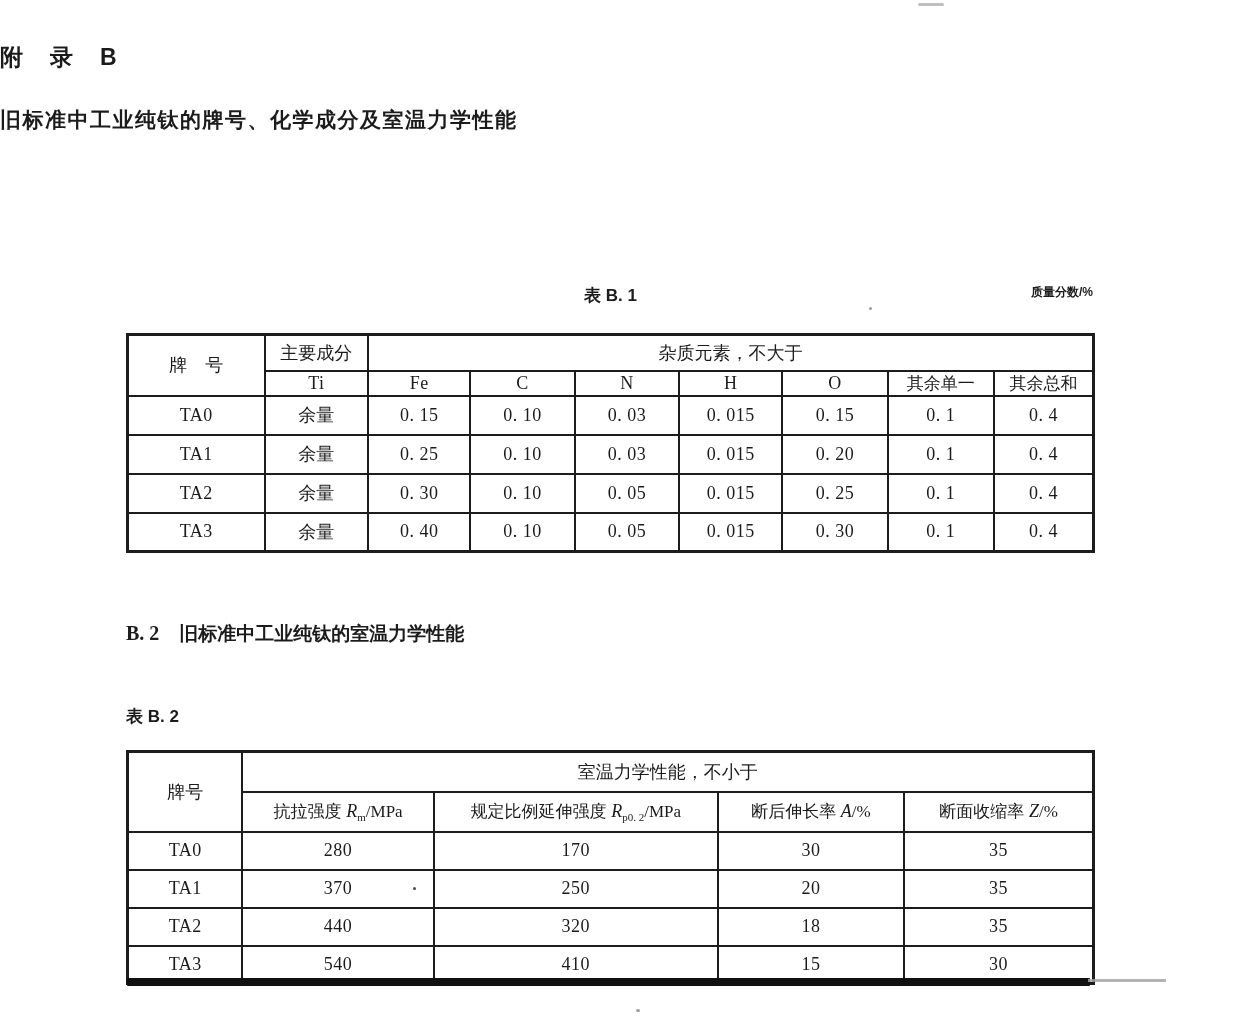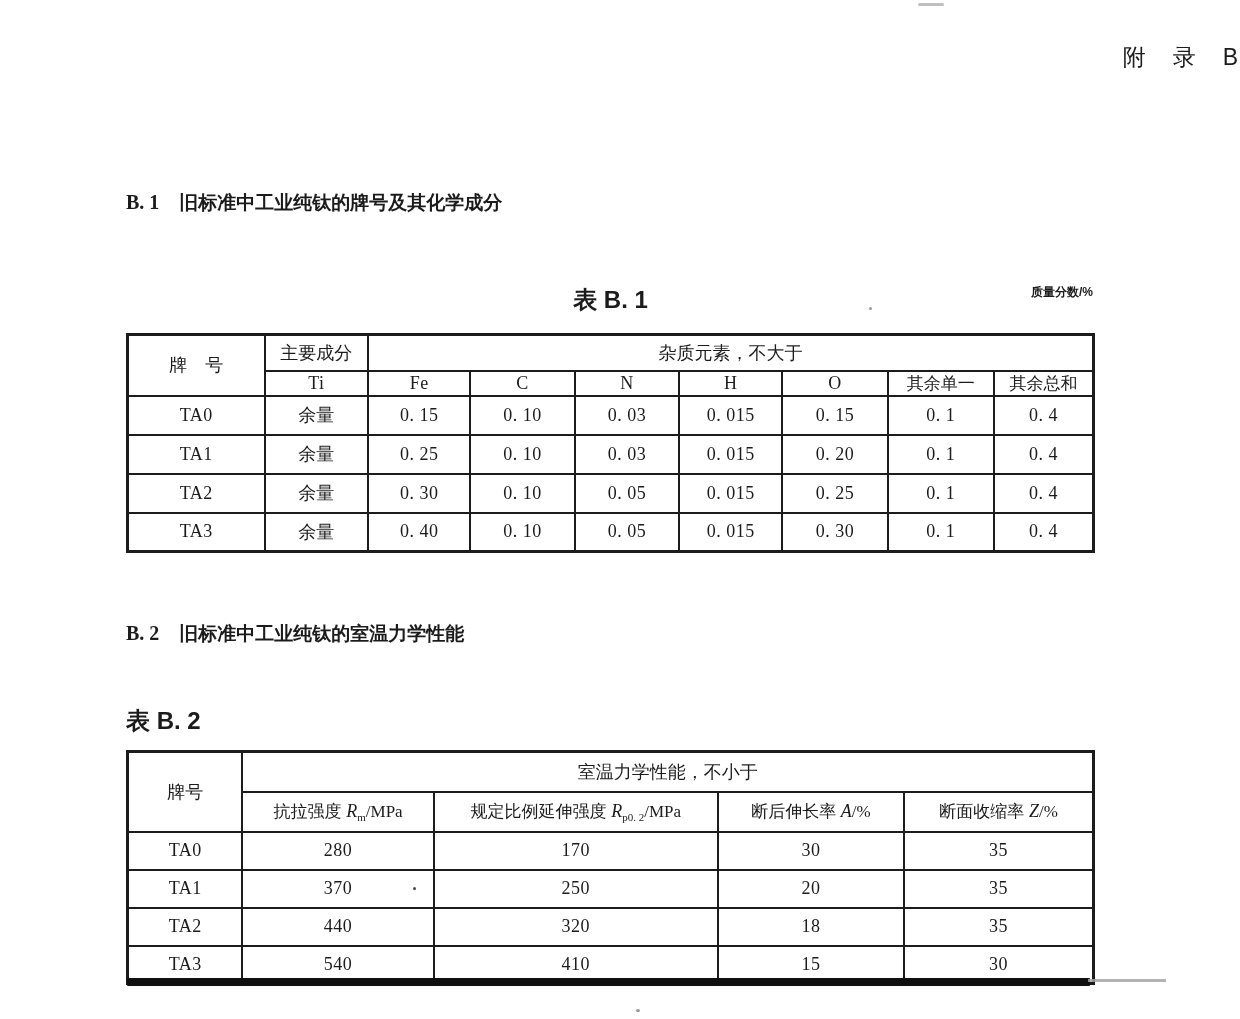--- a/index.html
+++ b/index.html
@@ -5,34 +5,34 @@
   html,body { margin:0; padding:0; background:#e8e8e8; }
   .page {
     position:relative;
     width:1240px; height:1019px;
     background:#ffffff;
     color:#1b1b1b;
     font-family:"Liberation Sans", sans-serif;
     overflow:hidden;
     margin:0 auto;
   }
-  .center-line { position:absolute; left:0; width:100%; text-align:right; font-weight:normal; }
+  .center-line { position:absolute; left:0; width:100%; text-align:left; font-weight:bold; }
   .appendix-label   { top:42px;  font-size:23px; letter-spacing:2px; }
   .appendix-type    { top:74px;  font-size:19px; letter-spacing:1px; }
   .appendix-title   { top:106px; font-size:21px; letter-spacing:1.5px; }
 
   .section-heading { position:absolute; left:126px; font-weight:bold; font-size:19px; }
   .section-heading .sec-no { margin-right:20px; font-family:"Liberation Serif", serif; font-weight:bold; font-size:20px; }
   .sec-b1 { top:190px; }
   .sec-b2 { top:621px; }
 
   .caption-band { position:absolute; left:126px; width:969px; }
   .cap-1 { top:284px; }
   .cap-2 { top:705px; }
-  .tbl-caption { font-weight:bold; font-size:24px; font-family:"Liberation Sans", sans-serif; }
+  .tbl-caption { font-weight:bold; font-size:17px; font-family:"Liberation Sans", sans-serif; }
   .cap-1 .tbl-caption { position:absolute; left:0; width:100%; text-align:center; }
   .unit-note { position:absolute; right:2px; top:0; font-weight:bold; font-size:12px; }
 
   table.doc {
     position:absolute; left:126px; width:969px;
     border-collapse:collapse;
     table-layout:fixed;
     border:3px solid #1c1c1c;
   }
   table.doc td, table.doc th {
@@ -63,24 +63,22 @@
   .speck-cap { left:869px; top:307px; width:3px; height:3px; background:#9c9c9c; border-radius:50%; }
   .speck-370 { left:413px; top:887px; width:3px; height:3px; background:#4a4a4a; border-radius:50%; }
   .speck-bot { left:636px; top:1009px; width:4px; height:3px; background:#6f6f6f; opacity:.7; border-radius:50%; }
 </style>
 </head>
 <body>
 
 <div class="page">
 
   <div class="center-line appendix-label">附　录　B</div>
-
-  <div class="section-heading sec-b1">
-    <span class="sec-no">B. 1</span><span>旧标准中工业纯钛的牌号及其化学成分</span>
-  </div>
+  <div class="center-line appendix-title">旧标准中工业纯钛的牌号、化学成分及室温力学性能</div>
+
 
   <div class="caption-band cap-1">
     <span class="tbl-caption">表 B. 1</span>
     <span class="unit-note">质量分数/%</span>
   </div>
 
   <table class="doc t1">
     <colgroup>
       <col style="width:14.2%">
         <col style="width:10.7%">

